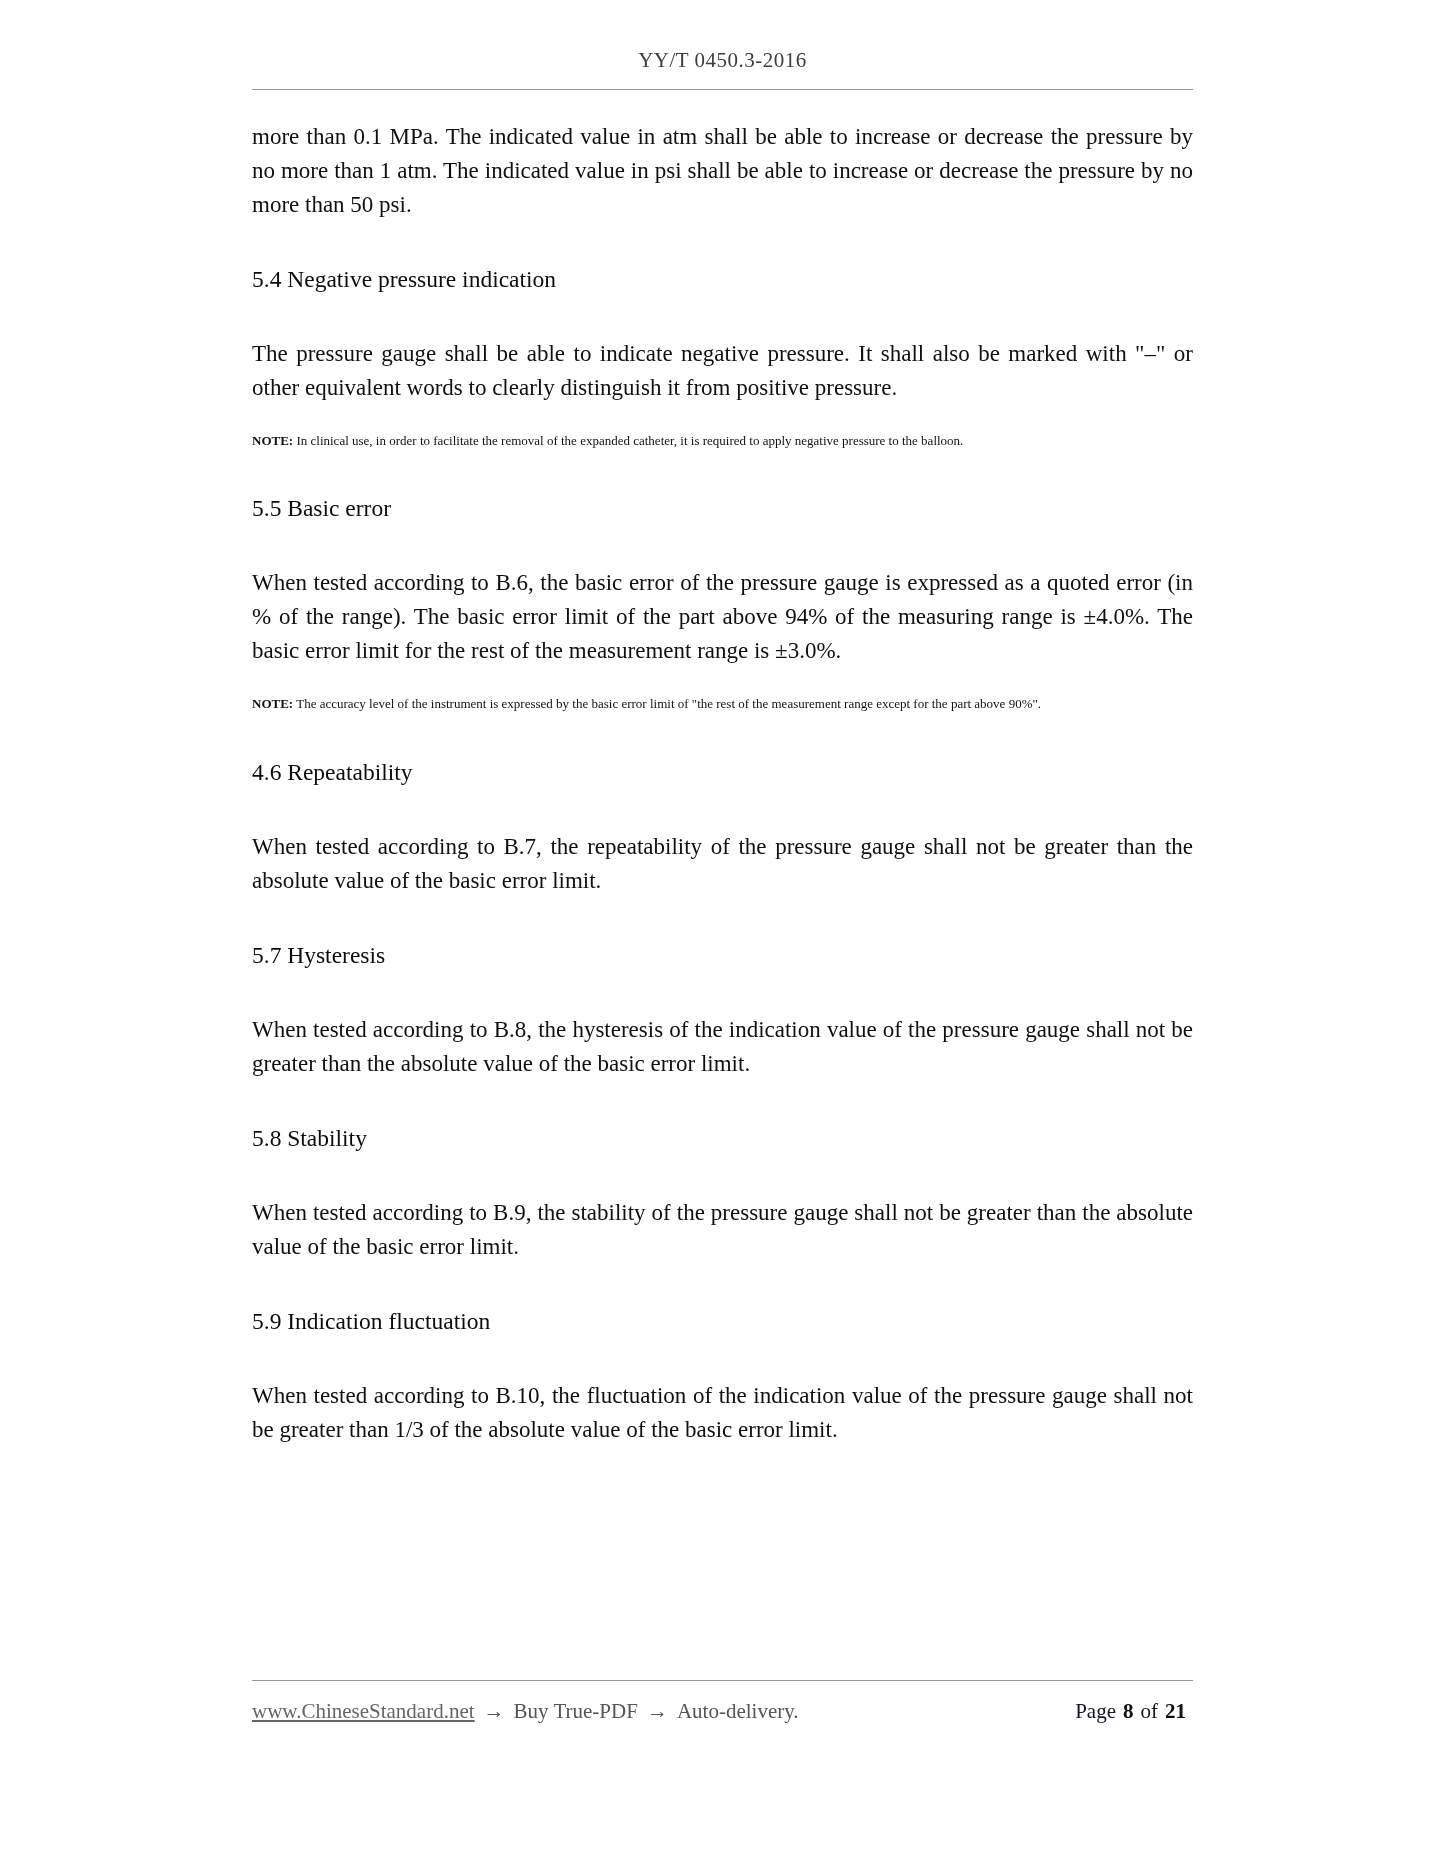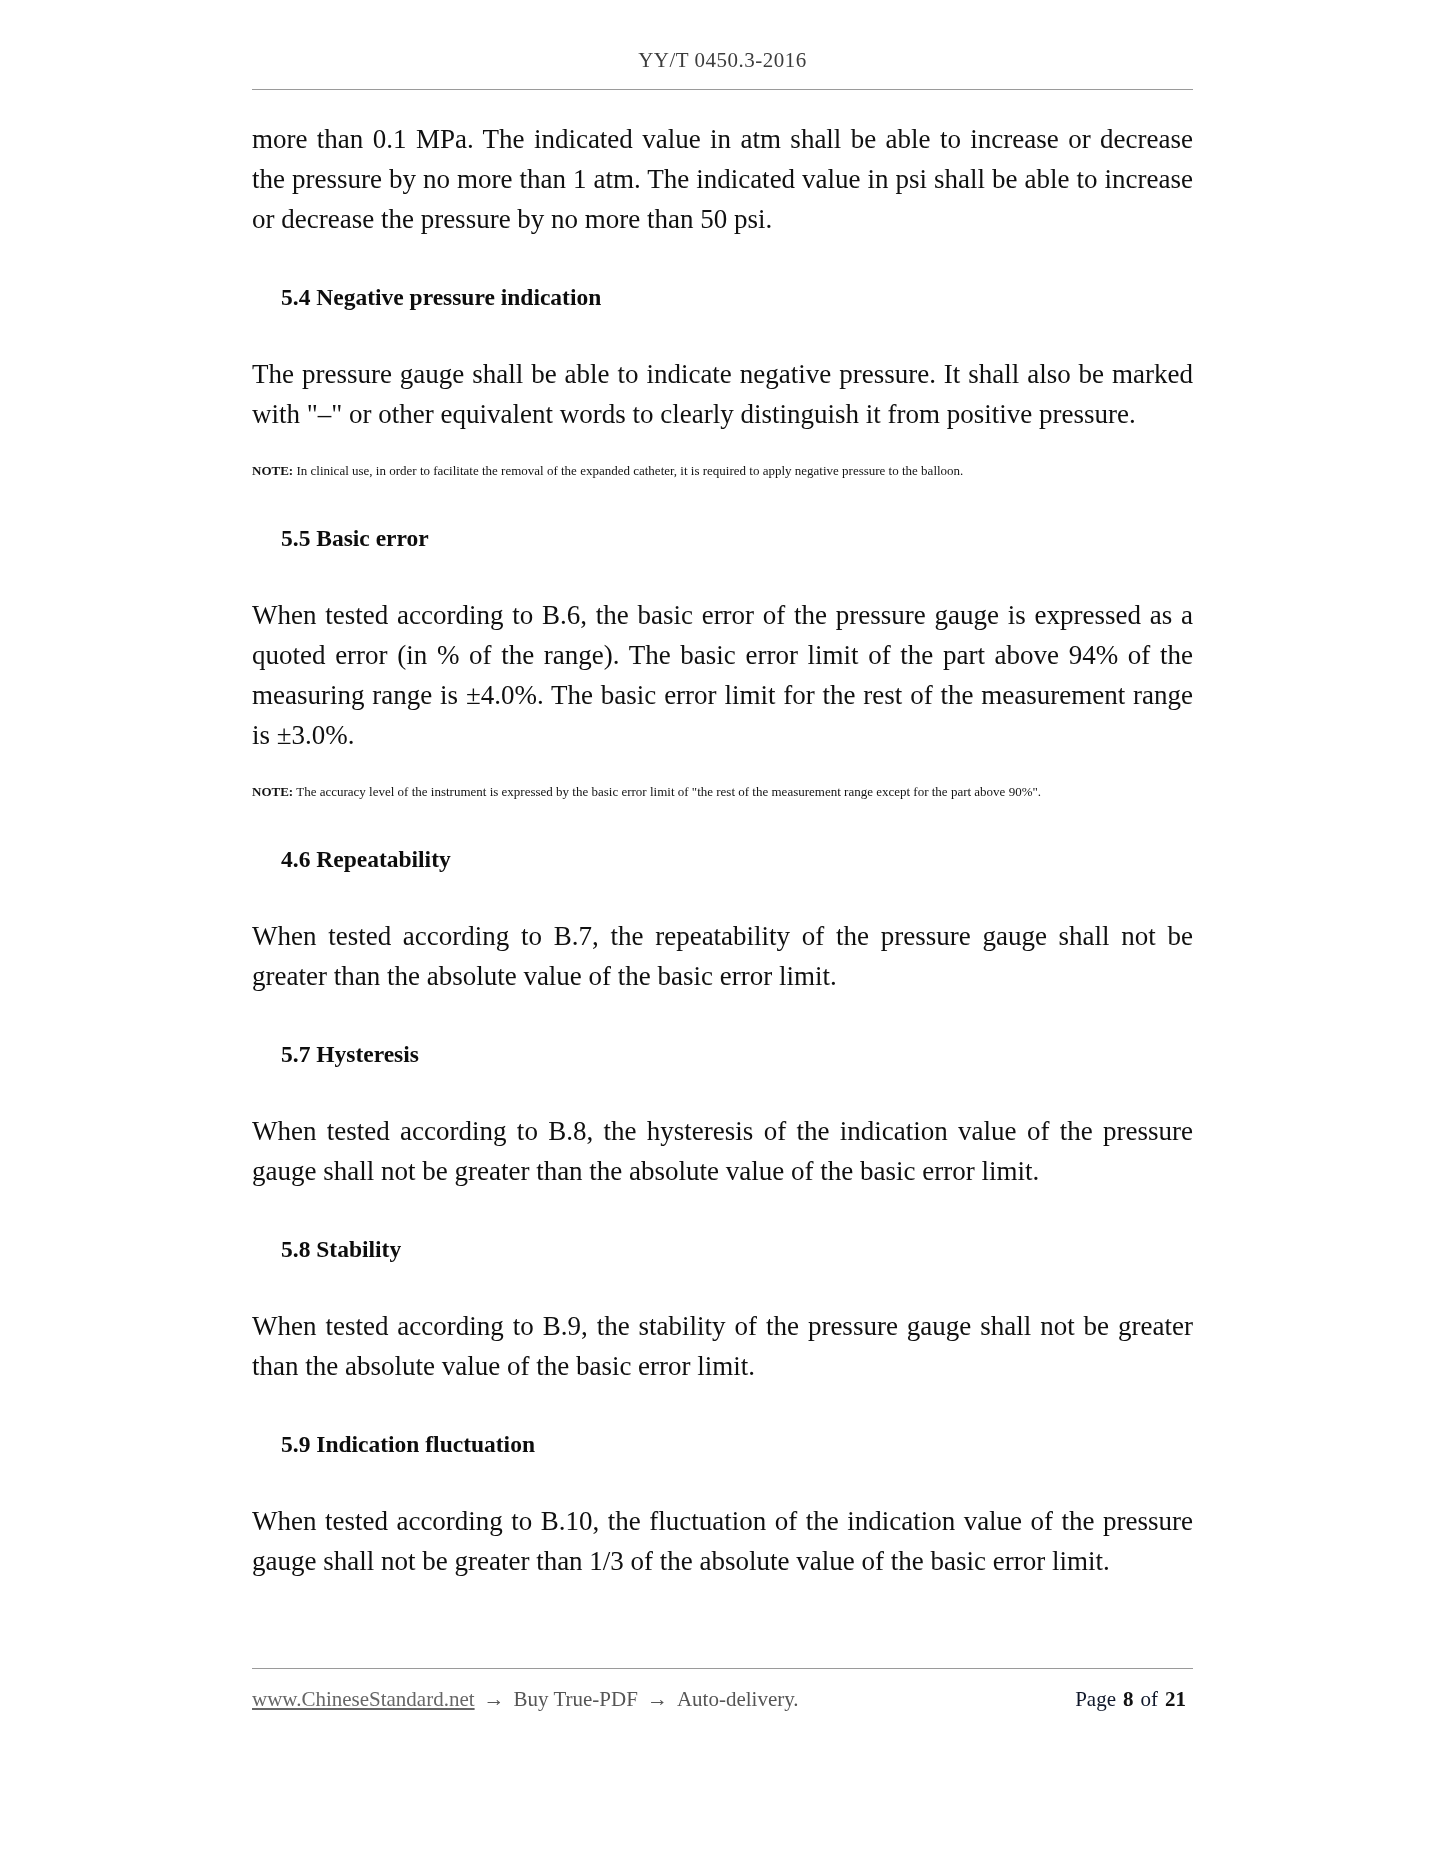--- a/index.html
+++ b/index.html
@@ -26,48 +26,47 @@
   }
   .header-rule {
     border: none;
     border-top: 1px solid #9a9a9a;
     margin-top: 16px;
   }
   .doc-body {
     padding: 30px 252px 0 252px;
   }
   .para {
-    font-size: 27px;
+    font-size: 23px;
     line-height: 1.48;
     text-align: justify;
     color: #101010;
     margin-bottom: 26px;
   }
   .heading {
     font-size: 23.5px;
-    font-weight: bold;
+    font-weight: normal;
     color: #0d0d0d;
     margin-top: 44px;
     margin-bottom: 44px;
-    margin-left: 29px;
   }
   .note {
     font-size: 13px;
     line-height: 1.55;
     text-align: justify;
     color: #131313;
     margin-top: 2px;
     margin-bottom: 26px;
   }
   .note-label { font-weight: bold; }
   .doc-footer {
     position: absolute;
     left: 0;
     right: 0;
-    bottom: 16px;
+    bottom: 4px;
     padding: 0 252px 58px 252px;
   }
   .footer-rule {
     border: none;
     border-top: 1px solid #9a9a9a;
     margin-bottom: 18px;
   }
   .footer-row {
     display: flex;
     justify-content: space-between;

